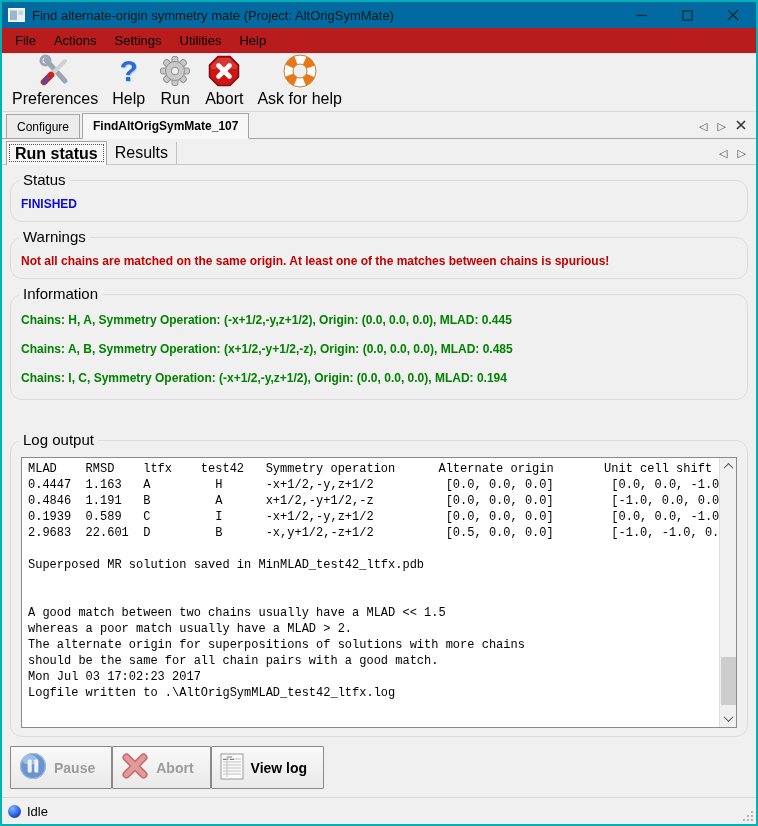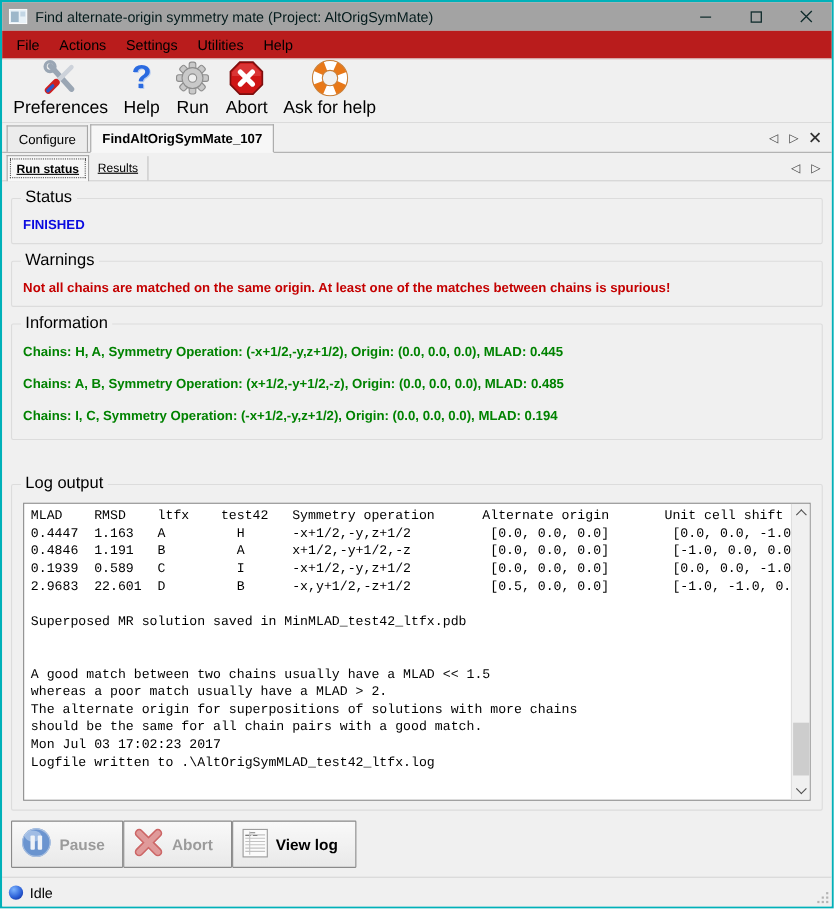--- a/index.html
+++ b/index.html
@@ -3,21 +3,21 @@
 <meta charset="utf-8">
 <style>
   * { margin:0; padding:0; box-sizing:border-box; }
   html,body { width:758px; height:826px; overflow:hidden; }
   body { font-family:"Liberation Sans", sans-serif; font-size:12px; color:#000; }
 
   #window { width:758px; height:826px; display:flex; flex-direction:column;
             border:2px solid #00b1b9; background:#f0f0f0; }
 
   
-  .titlebar { height:26px; background:#a3a3a3; display:flex; align-items:center;
+  .titlebar { height:26px; background:#0369a1; display:flex; align-items:center;
               padding-left:6px; flex:0 0 auto;text-align:right; }
   .titlebar .win-icon { width:17px; height:14px; margin-right:7px; display:inline-flex; }
   .titlebar .title-text { font-size:13px; color:#041b1c; white-space:nowrap; }
   .caption-btns { margin-left:auto; display:flex; height:100%; }
   .caption-btn { width:46px; height:100%; display:flex; align-items:center;
                  justify-content:center; cursor:default; }
 
   
   .menubar { height:26px; background:#b91c1c; border-bottom:1px solid #e3e3e3;
              display:flex; align-items:center; padding-left:4px; flex:0 0 auto; }
@@ -40,31 +40,31 @@
          border-bottom:none; background:#ececec; margin-right:2px; height:24px;
          display:flex; align-items:center; }
   .tab.active { background:#f7f7f7; font-weight:bold; height:26px;
                 margin-bottom:-1px; border-bottom:1px solid #f7f7f7; }
   .tabrow-controls { margin-left:auto; display:flex; align-items:center;
                      gap:10px; padding:0 10px 5px 0; }
   .arrow-glyph { font-size:11px; color:#444; line-height:11px; }
 
   .subtabrow { height:26px; display:flex; align-items:flex-end; background:#f0f0f0;
                border-bottom:1px solid #c9c9c9; padding-left:4px; flex:0 0 auto; }
-  .subtab { padding:3px 8px; font-size:11px; height:22px; display:flex; align-items:center;text-decoration:underline; }
+  .subtab { padding:3px 8px; font-size:16px; height:22px; display:flex; align-items:center; }
   .subtab.active { font-weight:bold; border:1px solid #a5a5a5; border-bottom:none;
                    background:#f7f7f7; outline:1px dotted #555; outline-offset:-4px;
                    height:24px; margin-bottom:-1px; }
   .subtab.plain { border-right:1px solid #c2c2c2; }
 
   
   .content { flex:1 1 auto; display:flex; flex-direction:column; background:#f0f0f0;
              padding:0 0 2px; overflow:hidden; }
   .groupbox { position:relative; margin:15px 8px 0; border:1px solid #dcdcdc;
-              border-radius:2px; padding:16px 10px 10px; flex:0 0 auto; }
+              border-radius:12px; padding:16px 10px 10px; flex:0 0 auto; }
   .gb-title { position:absolute; top:-10px; left:8px; background:#f0f0f0;
               padding:0 4px; font-size:15px; color:#000; }
 
   .finished-text { color:#0a0ae0; font-weight:bold; font-size:12px; }
   .warning-text  { color:#c40000; font-weight:bold; font-size:12px; }
   .info-line { font-weight:bold; font-size:12px; margin:2px 0 15px; }
   .info-line:last-child { margin-bottom:4px; }
   .info-line.good { color:#008200; }
   .info-line.bad  { color:#c40000; }
 

